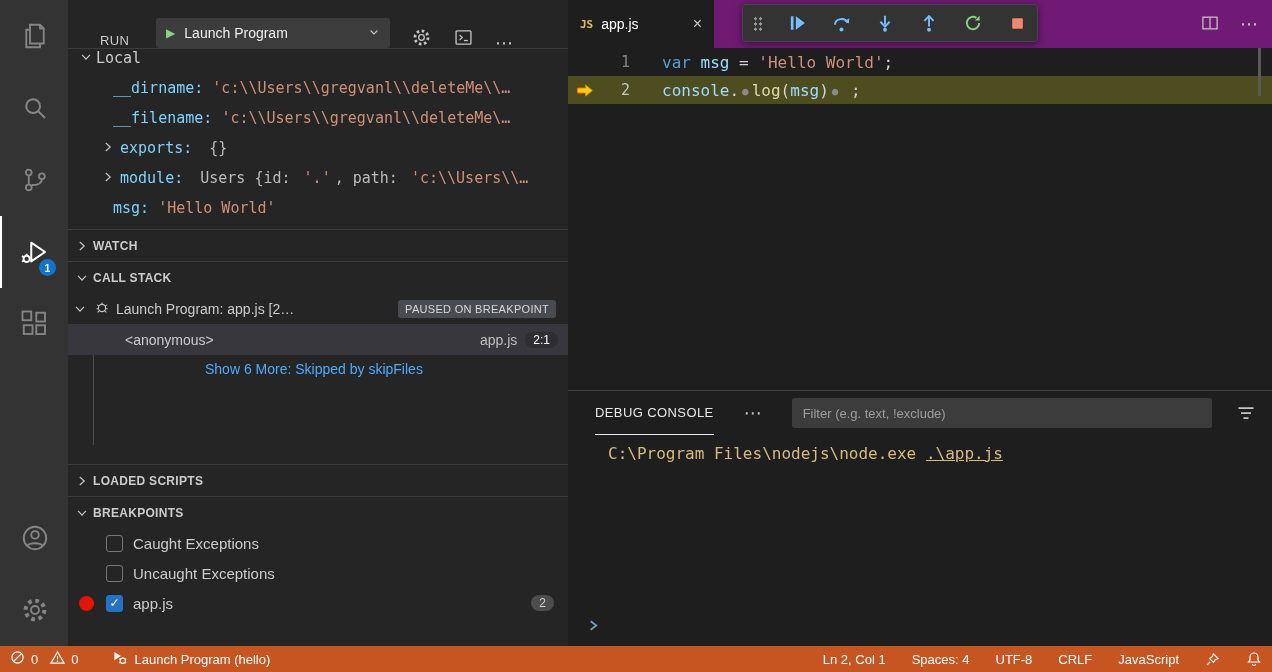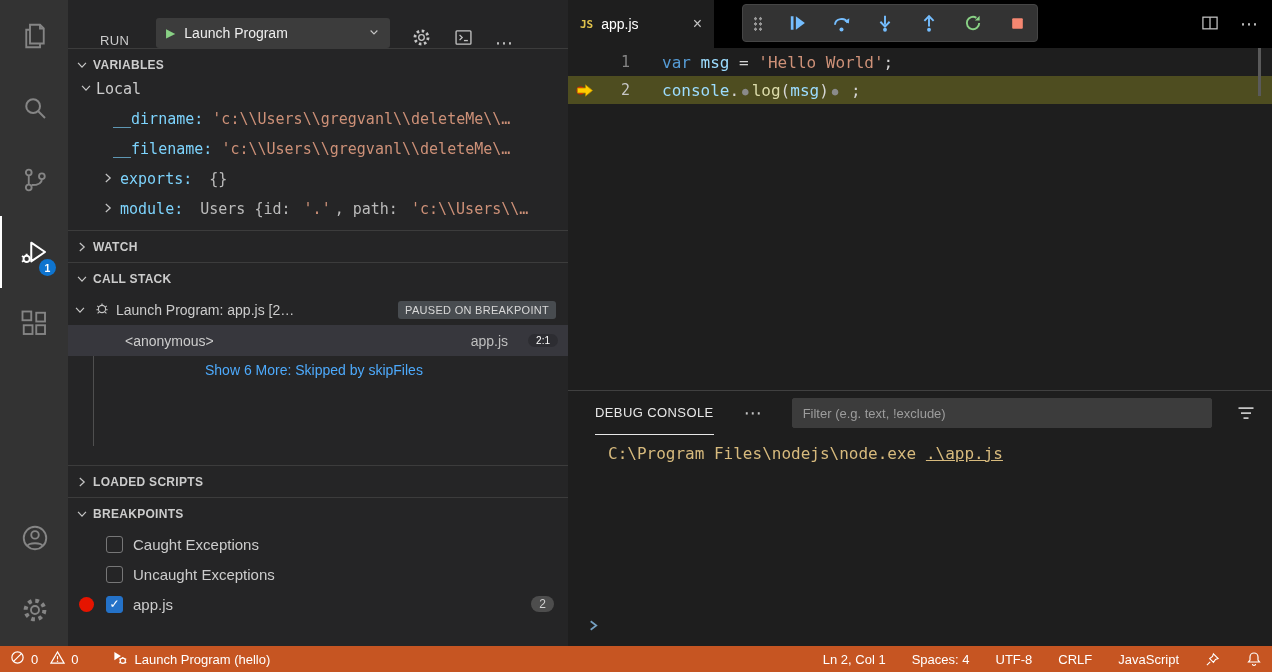--- a/index.html
+++ b/index.html
@@ -39,36 +39,36 @@
   .vplain{color:#bbbbbb}
   .scope-row{padding-left:10px;gap:2px;font-family:"DejaVu Sans Mono",monospace;color:#cccccc}
   .leaf{padding-left:45px}
   .parent{padding-left:32px;gap:4px}
 
   .cs-row{height:31px;display:flex;align-items:center;font-size:14px}
   .cs-session{padding-left:4px;gap:6px}
   .flag-badge{margin-left:auto;margin-right:12px;background:#484c50;color:#d8d8d8;font-size:11px;padding:3px 7px;border-radius:3px;letter-spacing:.3px;white-space:nowrap}
   .cs-frame{background:#37373d;padding-left:57px}
   .frame-file{margin-left:auto;color:#bfbfbf}
-  .pos-badge{margin:0 10px 0 20px;background:#2d2d32;color:#ffffff;border-radius:9px;padding:1px 8px;font-size:10px}
+  .pos-badge{margin:0 10px 0 8px;background:#2d2d32;color:#ffffff;border-radius:9px;padding:1px 8px;font-size:12px}
   .cs-link{height:27px;display:flex;align-items:center;padding-left:137px;color:#4daafc;font-size:14px;cursor:pointer}
   .cs-body{position:relative}
   .indent-guide{position:absolute;left:25px;top:93px;height:90px;width:1px;background:#4f4f4f}
   .cs-spacer{height:82px}
 
   .bp-row{height:30px;display:flex;align-items:center;padding-left:11px;font-size:15px}
   .glyph-slot{width:27px;display:flex;align-items:center;flex:none}
   .bp-dot{width:15px;height:15px;border-radius:50%;background:#e51400}
   .cb{width:17px;height:17px;border:1px solid #777777;border-radius:3px;margin-right:10px;flex:none;display:flex;align-items:center;justify-content:center;font-size:12px;color:transparent;cursor:pointer}
   .cb.checked{background:#2472c8;border-color:#2472c8;color:#ffffff}
   .count-badge{margin-left:auto;margin-right:14px;background:#4d4d4d;color:#d0d0d0;border-radius:10px;padding:1px 8px;font-size:12px}
 
   
   .editor-area{position:absolute;left:568px;right:0;top:0;bottom:26px}
-  .tabbar{position:relative;height:48px;background:#000000;display:flex}
+  .tabbar{position:relative;height:48px;background:#701a75;display:flex}
   .tab{width:146px;height:48px;background:#1e1e1e;display:flex;align-items:center;padding:0 12px;gap:8px;cursor:pointer}
   .js-ico{color:#e2c44d;font-weight:700;font-size:11px;font-family:"DejaVu Sans Mono",monospace}
   .tab-title{color:#ffffff;font-size:14px}
   .tab-close{margin-left:auto;color:#c5c5c5;font-size:16px;cursor:pointer}
   .editor-actions{position:absolute;right:14px;top:0;height:48px;display:flex;align-items:center;gap:20px;color:#c5c5c5}
 
   .debug-toolbar{position:absolute;left:174px;top:4px;height:38px;background:#333333;border:1px solid #454545;border-radius:4px;box-shadow:0 2px 8px rgba(0,0,0,.45);display:flex;align-items:center;padding:0 10px;gap:24px}
   .dt-btn{width:20px;height:20px;display:flex;align-items:center;justify-content:center;cursor:pointer}
   .grip{width:10px;height:16px;background-image:radial-gradient(#9a9a9a 1.3px,transparent 1.4px);background-size:5px 5.3px;background-position:0 1px;cursor:grab}
 
@@ -201,28 +201,20 @@
         <svg width="21" height="21" viewBox="0 0 24 24" fill="none" stroke="currentColor" stroke-width="1.5">
             <rect x="3.5" y="4.5" width="17" height="15" rx="1"></rect>
             <path d="M7.5 9l3 3-3 3"></path>
             <path d="M12.5 15.5h4.5"></path>
           </svg>
       </span>
       <span class="tool more-dots">⋯</span>
     </div>
 
     <div class="section">
-      <div class="sec-head">
-        <span class="tw open">
-            <svg width="14" height="14" viewBox="0 0 16 16" fill="none" stroke="#c5c5c5" stroke-width="1.4">
-              <path d="M5.5 3.5L10.5 8l-5 4.5"></path>
-            </svg>
-          </span>
-        <span>VARIABLES</span>
-      </div>
       <div class="row scope-row">
         <span class="tw open">
             <svg width="14" height="14" viewBox="0 0 16 16" fill="none" stroke="#c5c5c5" stroke-width="1.4">
               <path d="M5.5 3.5L10.5 8l-5 4.5"></path>
             </svg>
           </span>
         <span>Local</span>
       </div>
       <div class="row vrow leaf">
         <span class="vname">__dirname:</span><span> </span><span class="vstr">'c:\\Users\\gregvanl\\deleteMe\\…</span>
@@ -234,20 +226,23 @@
         <span class="tw"><svg width="14" height="14" viewBox="0 0 16 16" fill="none" stroke="#c5c5c5" stroke-width="1.4">
               <path d="M5.5 3.5L10.5 8l-5 4.5"></path>
             </svg></span>
         <span class="vname">exports:</span><span> </span><span class="vplain">{}</span>
       </div>
       <div class="row vrow parent">
         <span class="tw"><svg width="14" height="14" viewBox="0 0 16 16" fill="none" stroke="#c5c5c5" stroke-width="1.4">
               <path d="M5.5 3.5L10.5 8l-5 4.5"></path>
             </svg></span>
         <span class="vname">module:</span><span> </span><span class="vplain">Users {id: </span><span class="vstr">'.'</span><span class="vplain">, path: </span><span class="vstr">'c:\\Users\\…</span>
+      </div>
+      <div class="row vrow leaf">
+        <span class="vname">msg:</span><span> </span><span class="vstr">'Hello World'</span>
       </div>
     </div>
 
     <div class="section">
       <div class="sec-head">
         <span class="tw">
             <svg width="14" height="14" viewBox="0 0 16 16" fill="none" stroke="#c5c5c5" stroke-width="1.4">
               <path d="M5.5 3.5L10.5 8l-5 4.5"></path>
             </svg>
           </span>

